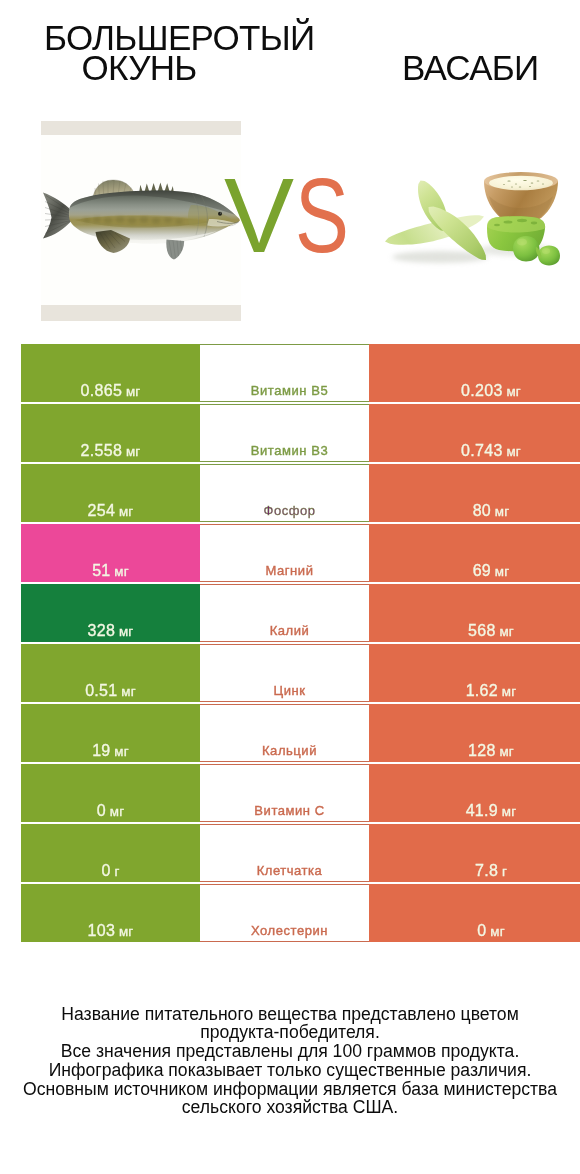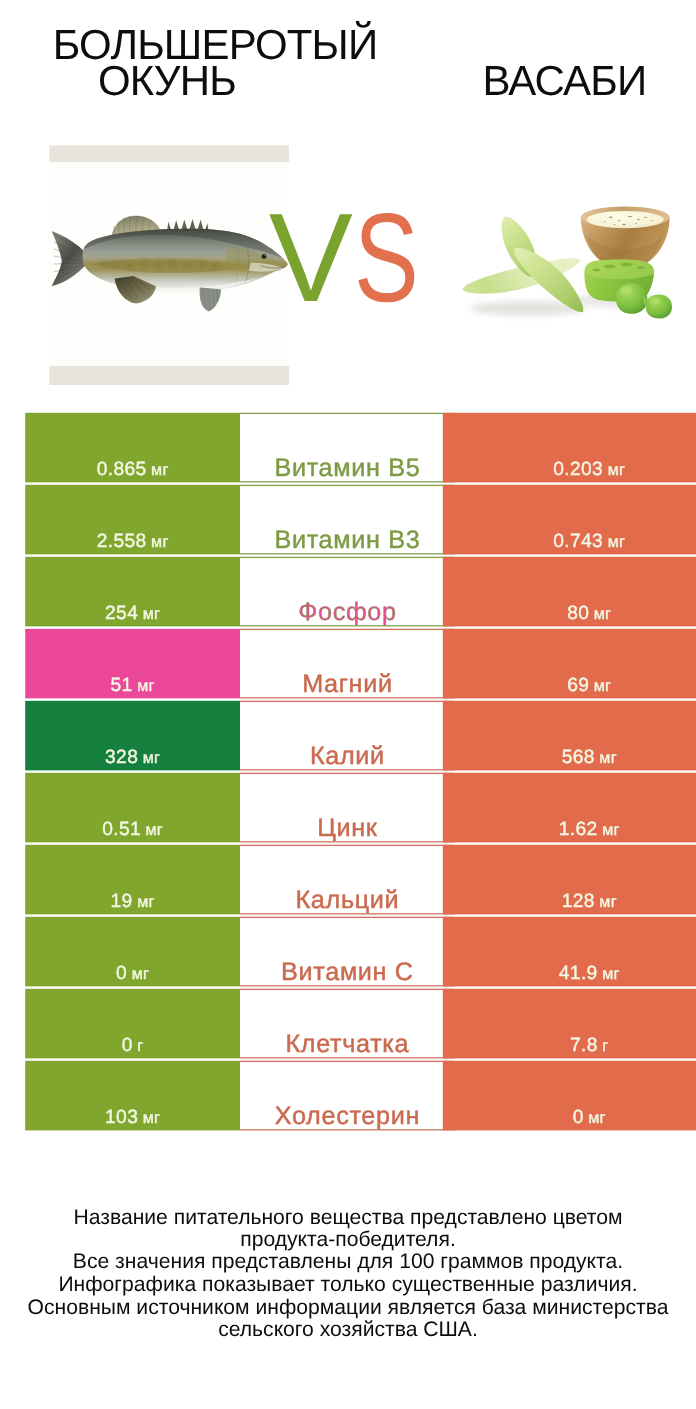--- a/index.html
+++ b/index.html
@@ -36,21 +36,21 @@
   .row:last-child{margin-bottom:0;}
   .cell{position:absolute;top:0;height:58px;box-sizing:border-box;
         display:flex;align-items:flex-end;justify-content:center;}
   .cL{left:0;width:179px;}
   .cM{left:179px;width:179px;}
   .cR{left:348px;width:216px;padding-left:28px;}
   .val{font-size:16px;font-weight:400;color:#f3f7e3;letter-spacing:0.3px;line-height:16px;
        display:flex;align-items:baseline;-webkit-text-stroke:0.35px #f3f7e3;
        position:relative;top:-2px;}
   .val .u{font-size:13.4px;margin-left:3.8px;letter-spacing:0.2px;}
-  .nut{font-size:21px;font-weight:400;letter-spacing:0.55px;line-height:16px;position:relative;top:-2px;}
+  .nut{font-size:13px;font-weight:400;letter-spacing:0.55px;line-height:16px;position:relative;top:-2px;}
 
   
   .footer{position:absolute;left:0;top:1004.5px;width:580px;text-align:center;
           font-size:17.6px;line-height:18.8px;color:#0c0c0c;}
   .footer div{white-space:nowrap;}
 </style>
 </head>
 <body>
 
 <div class="page">
@@ -352,21 +352,21 @@
         </div>
         <div class="cell cR" style="background:#e16b4a">
           <span class="val">0.743<span class="u">мг</span></span>
         </div>
       </div>
       <div class="row">
         <div class="cell cL" style="background:#80a62e">
           <span class="val">254<span class="u">мг</span></span>
         </div>
         <div class="cell cM" style="border-top:1px solid #7d9b45;border-bottom:1px solid #7d9b45">
-          <span class="nut" style="color:#ec4899;-webkit-text-stroke:0.4px #7d9b45">Фосфор</span>
+          <span class="nut" style="color:#701a75;-webkit-text-stroke:0.4px #7d9b45">Фосфор</span>
         </div>
         <div class="cell cR" style="background:#e16b4a">
           <span class="val">80<span class="u">мг</span></span>
         </div>
       </div>
       <div class="row">
         <div class="cell cL" style="background:#ec4899">
           <span class="val">51<span class="u">мг</span></span>
         </div>
         <div class="cell cM" style="border-top:1px solid #ca6a4f;border-bottom:1px solid #ca6a4f">

